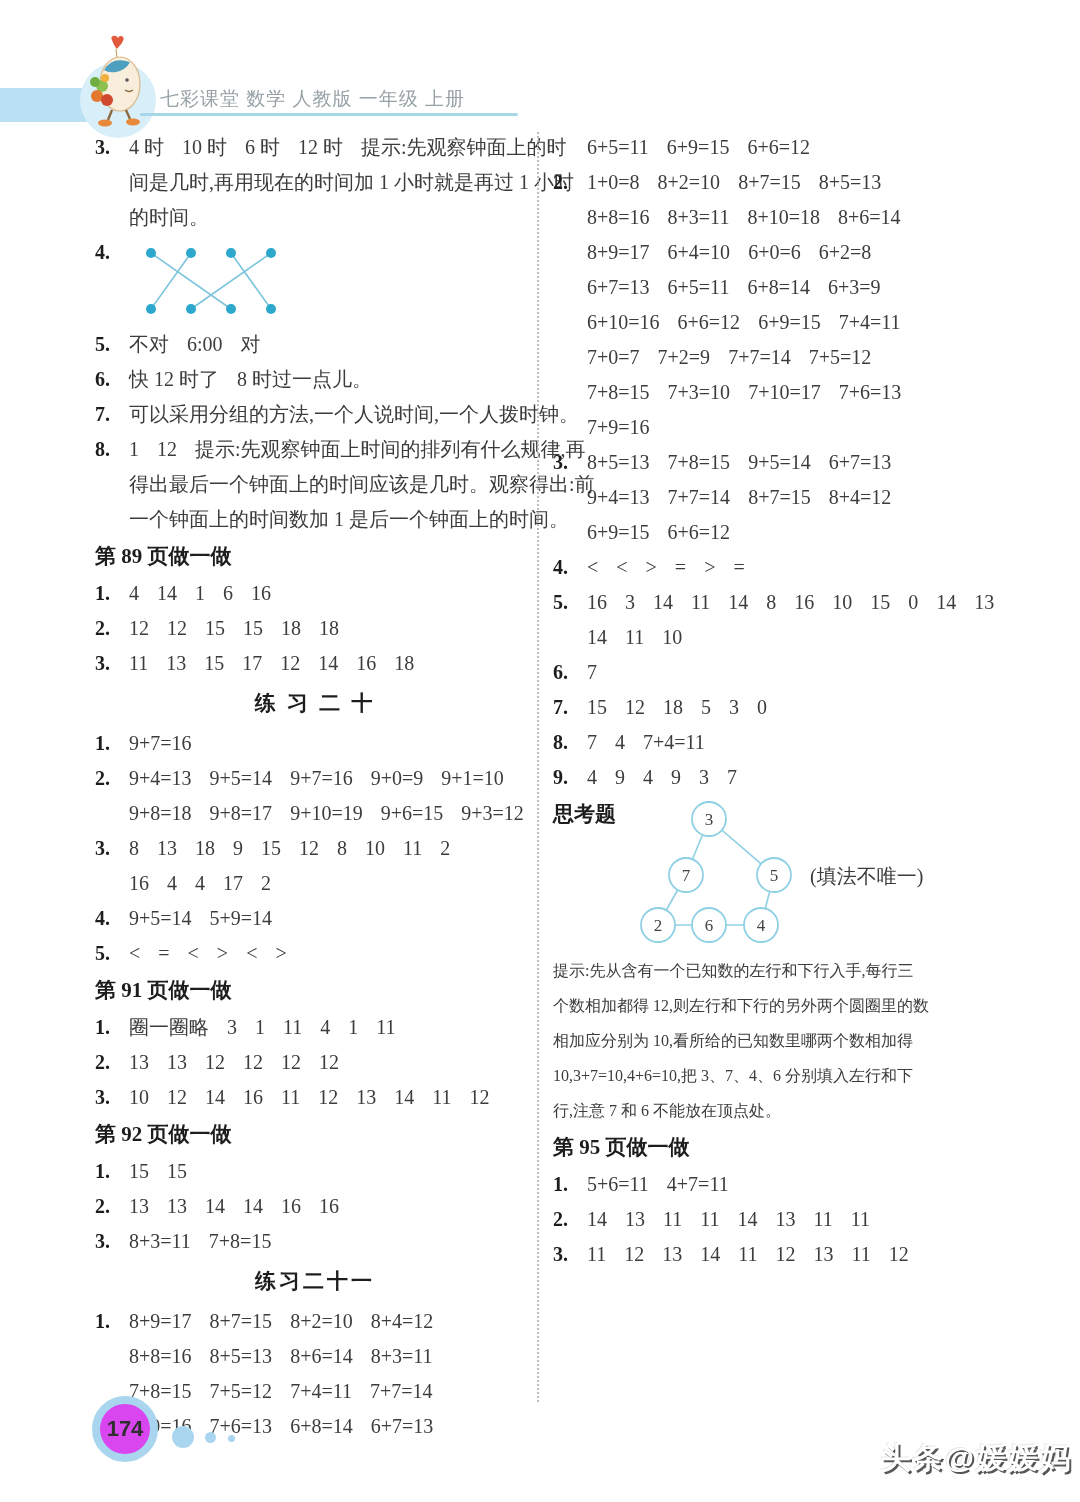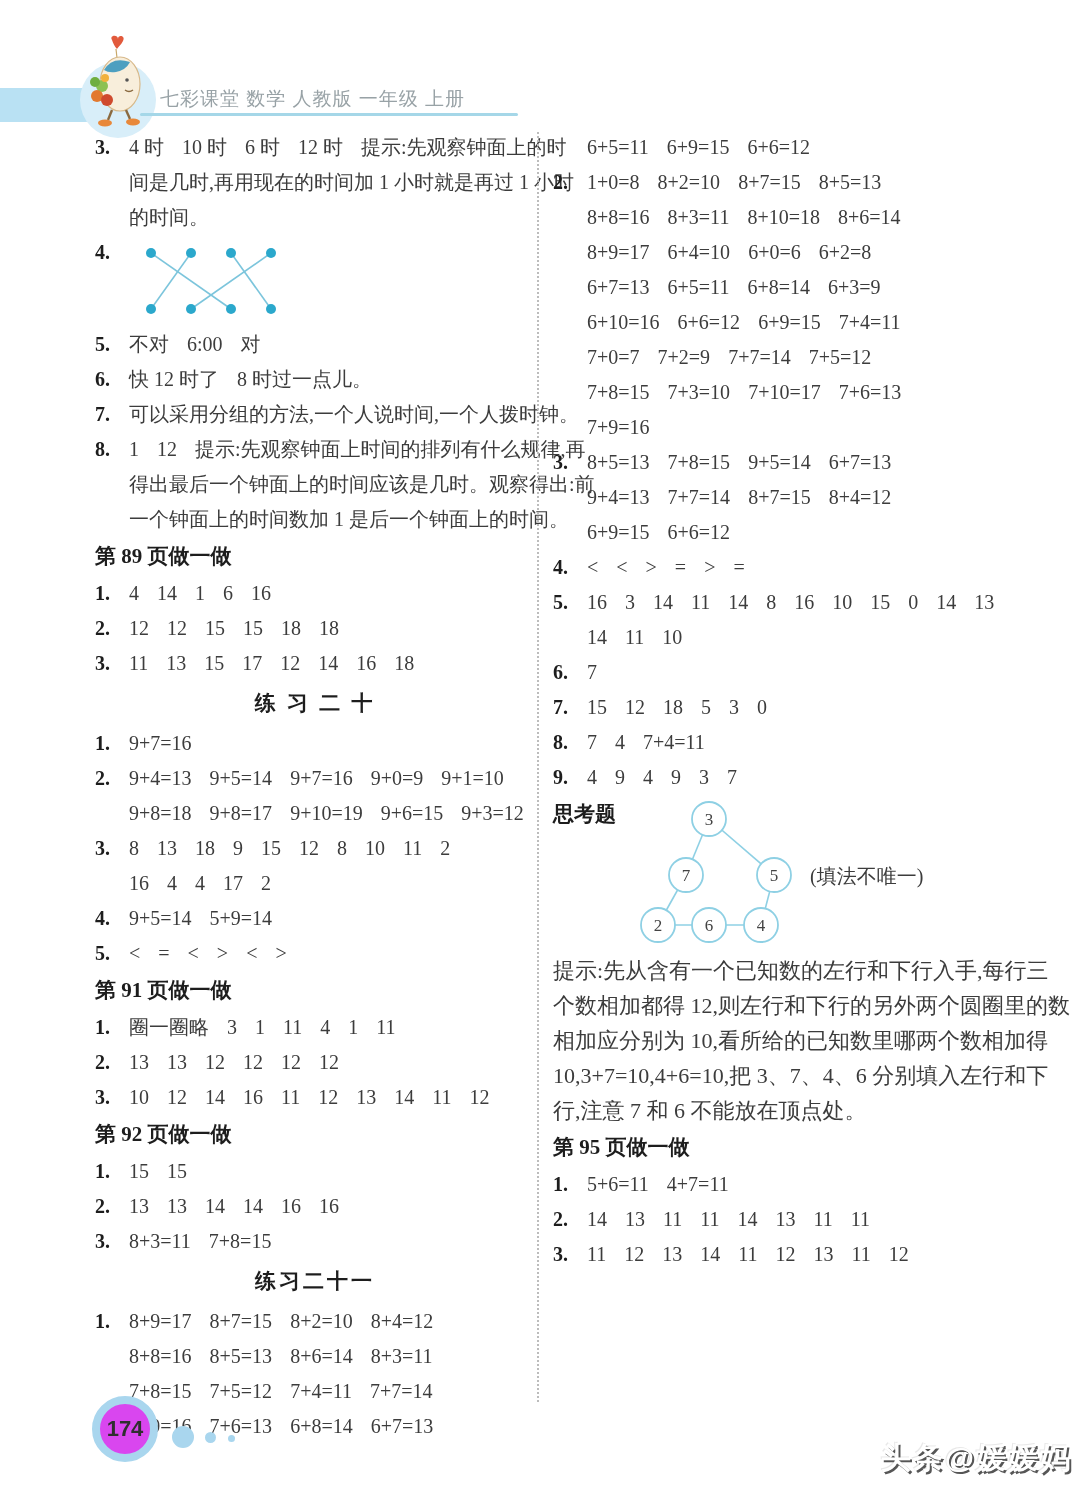--- a/index.html
+++ b/index.html
@@ -21,21 +21,21 @@
   .col.right{width:472px;}
   .divider{flex:none;border-left:2px dotted #bcbcbc;margin:2px 14px 0 2px;}
   
   .heading{font-weight:bold;color:#1d1d1d;line-height:35px;font-size:21px;margin:2px 0;}
   .heading.center{text-align:center;letter-spacing:3px;margin:5px 0;}
   .item{display:flex;align-items:flex-start;}
   .num{flex:none;width:34px;font-weight:bold;color:#1d1d1d;line-height:35px;font-size:20px;}
   .lines{flex:1;min-width:0;}
   .line{display:flex;gap:18px;line-height:35px;font-size:20px;white-space:nowrap;}
   .line .seg{flex:none;}
-  .para .para-line{line-height:35px;font-size:22px;white-space:nowrap;}
+  .para .para-line{line-height:35px;font-size:16px;white-space:nowrap;}
   .dots-diagram{margin:4px 0 2px 0;display:block;}
   
   .think{display:flex;align-items:flex-start;margin:2px 0;}
   .think-label{flex:none;font-weight:bold;color:#1d1d1d;font-size:21px;line-height:35px;}
   .think-svg{flex:none;margin-left:18px;}
   .think-note{flex:none;font-size:20px;line-height:35px;margin:62px 0 0 6px;white-space:nowrap;}
   
   .page-badge{position:absolute;left:92px;top:1396px;width:50px;height:50px;border:8px solid #a9d6ee;
               border-radius:50%;background:#d946ef;display:flex;align-items:center;justify-content:center;
               font-family:"Liberation Sans","DejaVu Sans",sans-serif;font-size:22px;font-weight:bold;color:#2f2f2f;}

